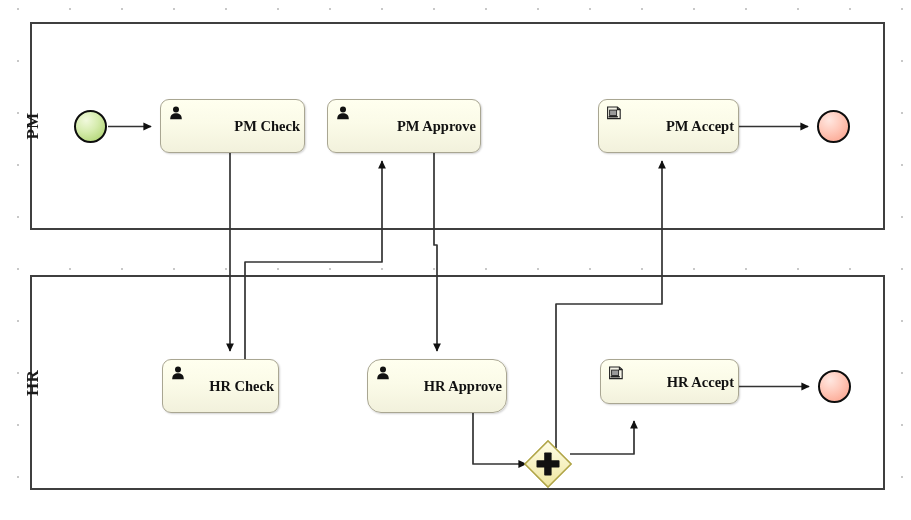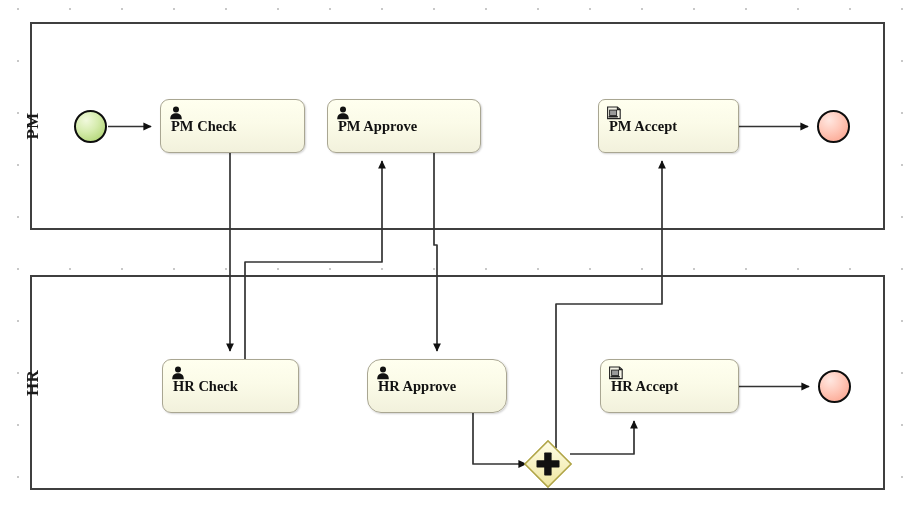--- a/index.html
+++ b/index.html
@@ -52,21 +52,21 @@
     border-radius: 9px;
     background: linear-gradient(to bottom, #ffffef 0%, #fbfbe8 45%, #f2f1dc 100%);
     box-shadow: 1px 1px 2px rgba(0,0,0,0.18);
   }
   .task-label {
     position: absolute;
     left: 0;
     right: 0;
     top: 50%;
     transform: translateY(-50%);
-    text-align: left;
+    text-align: right;
     font-family: "Liberation Serif", "DejaVu Serif", serif;
     font-size: 14.5px;
     font-weight: bold;
     color: #111111;
     padding-left: 10px;
     padding-right: 4px;
     box-sizing: border-box;
   }
   .task-icon {
     position: absolute;
@@ -147,53 +147,53 @@
   <div class="task" id="task-pm-approve" style="left: 327px; top: 99px; width: 154px; height: 54px;">
     <span class="task-icon">
       <svg viewBox="0 0 16 16" width="16" height="16" xmlns="http://www.w3.org/2000/svg">
         <circle cx="8" cy="4.4" r="3" fill="#111"></circle>
         <path d="M2.2 14.2 C2.2 9.6 5 8.2 8 8.2 C11 8.2 13.8 9.6 13.8 14.2 Z" fill="#111"></path>
       </svg>
     </span>
     <span class="task-label">PM Approve</span>
   </div>
 
-  <div class="task" id="task-pm-accept" style="left: 598px; top: 99px; width: 141px; height: 54px; border-radius: 7px;">
+  <div class="task" id="task-pm-accept" style="left: 598px; top: 99px; width: 141px; height: 54px;">
     <span class="task-icon">
       <svg viewBox="0 0 16 16" width="16" height="16" xmlns="http://www.w3.org/2000/svg">
         <path d="M1.6 2 H11.4 L14.2 4.6 V13.6 H1.6 Z" fill="#f4f3e6" stroke="#222" stroke-width="1.1"></path>
         <path d="M11.4 2 V4.6 H14.2" fill="none" stroke="#222" stroke-width="1.1"></path>
         <rect x="3.6" y="5.1" width="7" height="5.4" fill="#9a9a9a" stroke="#222" stroke-width="0.9"></rect>
         <rect x="2.6" y="11" width="9.2" height="1.5" fill="#222"></rect>
       </svg>
     </span>
     <span class="task-label">PM Accept</span>
   </div>
 
-  <div class="task" id="task-hr-check" style="left: 162px; top: 359px; width: 137px; height: 54px;">
+  <div class="task" id="task-hr-check" style="left: 162px; top: 359px; width: 117px; height: 54px;">
     <span class="task-icon">
       <svg viewBox="0 0 16 16" width="16" height="16" xmlns="http://www.w3.org/2000/svg">
         <circle cx="8" cy="4.4" r="3" fill="#111"></circle>
         <path d="M2.2 14.2 C2.2 9.6 5 8.2 8 8.2 C11 8.2 13.8 9.6 13.8 14.2 Z" fill="#111"></path>
       </svg>
     </span>
     <span class="task-label">HR Check</span>
   </div>
 
   <div class="task" id="task-hr-approve" style="left: 367px; top: 359px; width: 140px; height: 54px; border-radius: 14px;">
     <span class="task-icon">
       <svg viewBox="0 0 16 16" width="16" height="16" xmlns="http://www.w3.org/2000/svg">
         <circle cx="8" cy="4.4" r="3" fill="#111"></circle>
         <path d="M2.2 14.2 C2.2 9.6 5 8.2 8 8.2 C11 8.2 13.8 9.6 13.8 14.2 Z" fill="#111"></path>
       </svg>
     </span>
     <span class="task-label">HR Approve</span>
   </div>
 
-  <div class="task" id="task-hr-accept" style="left: 600px; top: 359px; width: 139px; height: 54px;">
+  <div class="task" id="task-hr-accept" style="left: 600px; top: 359px; width: 139px; height: 45px;">
     <span class="task-icon">
       <svg viewBox="0 0 16 16" width="16" height="16" xmlns="http://www.w3.org/2000/svg">
         <path d="M1.6 2 H11.4 L14.2 4.6 V13.6 H1.6 Z" fill="#f4f3e6" stroke="#222" stroke-width="1.1"></path>
         <path d="M11.4 2 V4.6 H14.2" fill="none" stroke="#222" stroke-width="1.1"></path>
         <rect x="3.6" y="5.1" width="7" height="5.4" fill="#9a9a9a" stroke="#222" stroke-width="0.9"></rect>
         <rect x="2.6" y="11" width="9.2" height="1.5" fill="#222"></rect>
       </svg>
     </span>
     <span class="task-label">HR Accept</span>
   </div>

